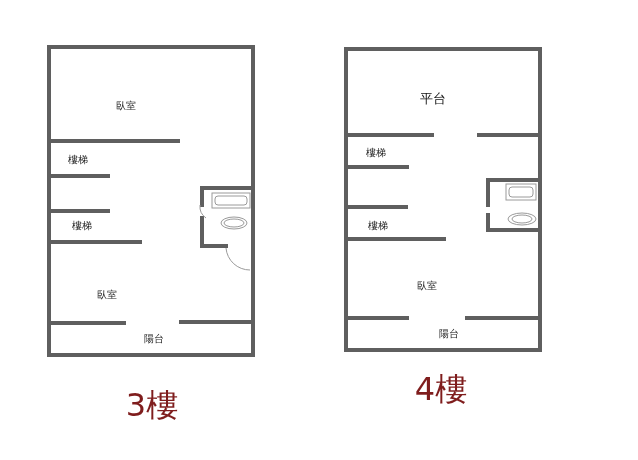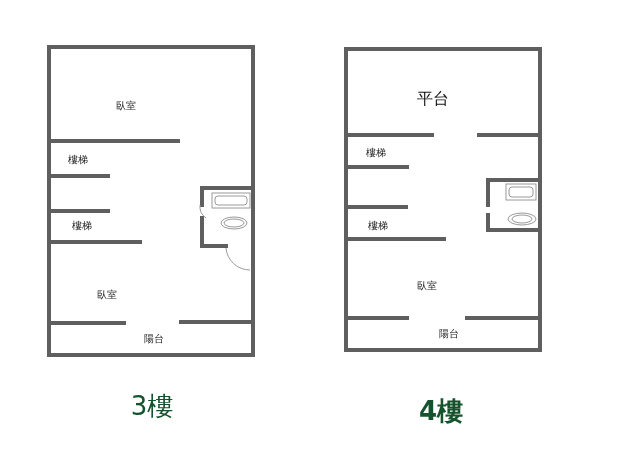--- a/index.html
+++ b/index.html
@@ -1,22 +1,22 @@
 <!DOCTYPE html>
 <html><head>
 <meta charset="utf-8">
 <style>
   html, body { margin: 0; padding: 0; background: #ffffff; }
   body { width: 638px; height: 460px; position: relative; overflow: hidden; font-family: "DejaVu Sans", sans-serif; }
   svg.plan { position: absolute; left: 0; top: 0; }
   .wall { stroke: #5f5f5f; stroke-width: 4; fill: none; stroke-linecap: square; }
   .fix { stroke: #9a9a9a; stroke-width: 1; fill: none; }
   .lbl { position: absolute; font-size: 10px; color: #222; white-space: nowrap; transform: translate(-50%, -50%); }
-  .lbl.big { font-size: 16px; color: #111; }
-  .floor-title { position: absolute; font-size: 26px; color: #14532d; white-space: nowrap; transform: translate(-50%, -50%); }
+  .lbl.big { font-size: 13px; color: #111; }
+  .floor-title { position: absolute; font-size: 32px; color: #7f1d1d; white-space: nowrap; transform: translate(-50%, -50%); }
 </style>
 </head>
 <body>
 
 <svg class="plan" width="638" height="460">
 
   <g>
     <rect class="wall" x="49" y="47" width="204" height="308"></rect>
     <line class="wall" x1="49" y1="141" x2="178" y2="141"></line>
     <line class="wall" x1="49" y1="176" x2="108" y2="176"></line>
@@ -63,13 +63,13 @@
 <div class="lbl" style="left:82px;top:226px;">樓梯</div>
 <div class="lbl" style="left:107px;top:295px;">臥室</div>
 <div class="lbl" style="left:154px;top:339px;">陽台</div>
 <div class="floor-title" style="left:152px;top:406px;">3樓</div>
 
 <div class="lbl big" style="left:433px;top:99px;">平台</div>
 <div class="lbl" style="left:376px;top:153px;">樓梯</div>
 <div class="lbl" style="left:378px;top:226px;">樓梯</div>
 <div class="lbl" style="left:427px;top:286px;">臥室</div>
 <div class="lbl" style="left:449px;top:334px;">陽台</div>
-<div class="floor-title" style="left:441px;top:411px;font-weight:bold;">4樓</div>
+<div class="floor-title" style="left:441px;top:390px;">4樓</div>
 
 </body></html>

